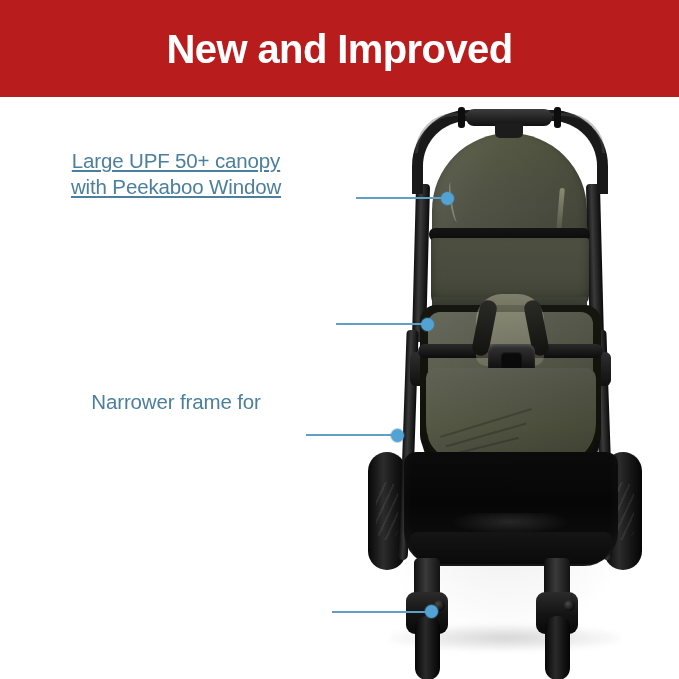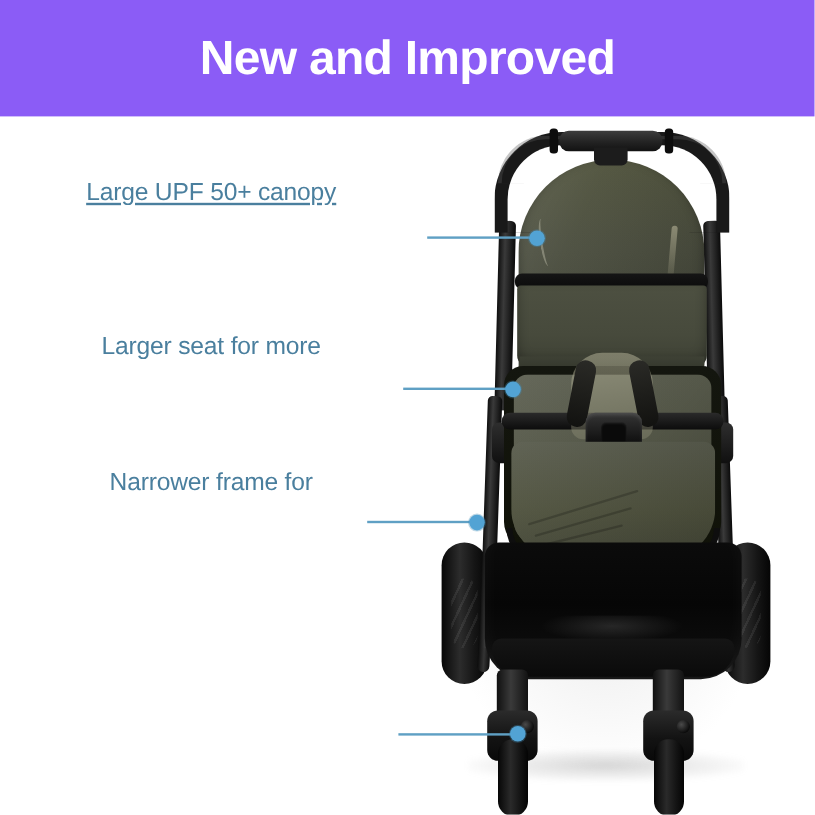--- a/index.html
+++ b/index.html
@@ -18,21 +18,21 @@
     overflow: hidden;
   }
 
   
   #banner {
     position: absolute;
     left: 0;
     top: 0;
     width: 679px;
     height: 97px;
-    background: #8b5cf6;
+    background: #b91c1c;
     display: flex;
     align-items: center;
     justify-content: center;
   }
   #banner-title {
     color: #ffffff;
     font-size: 40px;
     font-weight: 700;
     letter-spacing: -0.6px;
     font-family: "Liberation Sans", sans-serif;
@@ -529,26 +529,26 @@
 
     <div class="handle-u"></div>
     <div class="handle-grip"></div>
     <div class="handle-grip-tab"></div>
     <div class="handle-ring r1"></div>
     <div class="handle-ring r2"></div>
   </div>
 
   <div class="callout" style="left:26px; top:148px; width:300px;text-decoration:underline;">
     <span class="ln">Large UPF 50+ canopy</span>
+    <span class="ln">with Peekaboo Window</span>
   </div>
   <div class="leader" style="left:356px; top:197px; width:92px;"></div>
   <div class="leader-dot" style="left:441px; top:192px;"></div>
 
   <div class="callout" style="left:26px; top:276px; width:300px;">
-    <span class="ln">Larger seat for more</span>
   </div>
   <div class="leader" style="left:336px; top:323px; width:92px;"></div>
   <div class="leader-dot" style="left:421px; top:318px;"></div>
 
   <div class="callout" style="left:26px; top:389px; width:300px;text-align:center;">
     <span class="ln">Narrower frame for</span>
   </div>
   <div class="leader" style="left:306px; top:434px; width:92px;"></div>
   <div class="leader-dot" style="left:391px; top:429px;"></div>
 

